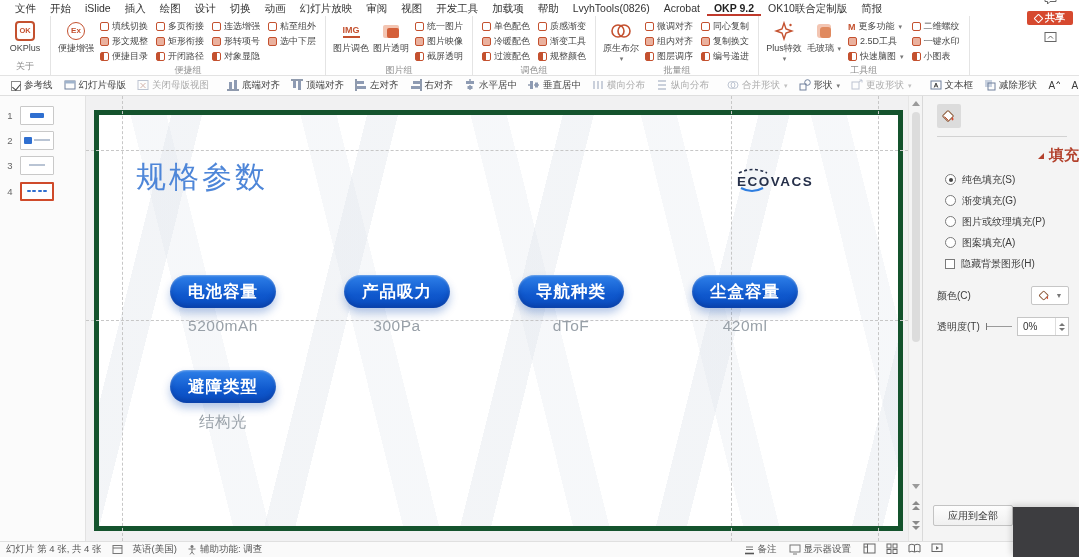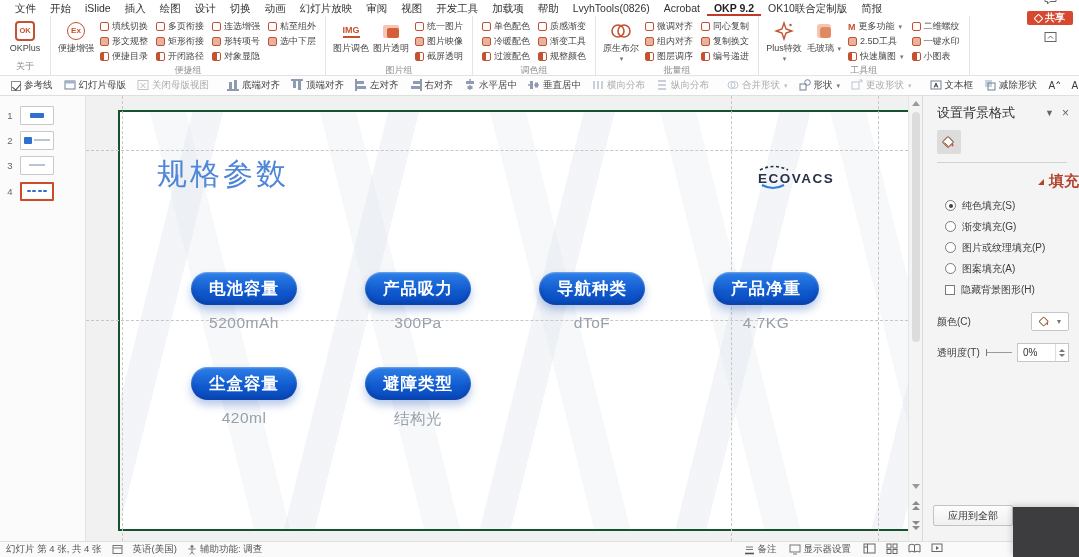--- a/index.html
+++ b/index.html
@@ -70,21 +70,21 @@
   .thumb-box { width:34px; height:19px; background:#fff; border:1px solid #c9c9c9; border-radius:1px;
                position:relative; display:flex; align-items:center; justify-content:center; gap:1.5px; }
   .thumb-box.sel { border:2px solid #cf4a2a; }
   .tdot { width:4px; height:2.5px; border-radius:1px; background:#2f6fd0; }
   .tbar { width:14px; height:5px; border-radius:1px; background:#2f6fd0; }
   .tline { width:16px; height:2px; background:#b9c4d4; }
 
   
   .workspace { position:absolute; left:86px; top:96px; width:822px; height:445px; background:#f1f1f2; }
   .page { position:absolute; left:8px; top:14px; width:809px; height:421px; background:#fff;
-          border:2px solid #14532d; overflow:hidden;margin-left:24px; }
+          border:5px solid #14532d; overflow:hidden; }
   .page-tex { position:absolute; inset:0;
       background:
         repeating-linear-gradient(104deg, rgba(0,0,0,0) 0 70px, rgba(223,228,235,.38) 70px 100px, rgba(0,0,0,0) 100px 190px),
         repeating-linear-gradient(76deg, rgba(0,0,0,0) 0 130px, rgba(226,231,238,.30) 130px 165px);
   }
   .guide { position:absolute; z-index:2; }
   .guide.h { border-top:1px dashed #c7c7c7; height:0; }
   .guide.v { border-left:1px dashed #c7c7c7; width:0; }
   .slide-title { position:absolute; left:37px; top:42px; font-size:30px; letter-spacing:3px;
                  color:#4e86d8; z-index:3; }
@@ -630,24 +630,20 @@
           </div>
           <div class="spec-cell">
             <div class="pill">产品吸力</div>
             <div class="spec-val">300Pa</div>
           </div>
           <div class="spec-cell">
             <div class="pill">导航种类</div>
             <div class="spec-val">dToF</div>
           </div>
           <div class="spec-cell">
-            <div class="pill">产品净重</div>
-            <div class="spec-val">4.7KG</div>
-          </div>
-          <div class="spec-cell">
             <div class="pill">尘盒容量</div>
             <div class="spec-val">420ml</div>
           </div>
           <div class="spec-cell">
             <div class="pill">避障类型</div>
             <div class="spec-val">结构光</div>
           </div>
         </div>
     </div>
 
@@ -666,25 +662,20 @@
         <i></i>
         <i></i>
       </div>
     <div class="vs-nav vs-next">
         <i></i>
         <i></i>
       </div>
   </div>
 
   <div class="sidepanel">
-    <div class="sp-head">
-      <span class="sp-title">设置背景格式</span>
-      <span class="sp-dd">▼</span>
-      <span class="sp-x">×</span>
-    </div>
     <div class="sp-bucketbox">
       <svg width="16" height="16" viewBox="0 0 16 16">
         <rect x="3" y="4" width="8" height="8" rx="1" transform="rotate(45 7 8)" fill="#fff" stroke="#8a5a3a" stroke-width="1"></rect>
         <path d="M11.5 9 q2 2.5 0 3.5 q-2 -1 0 -3.5" fill="#d6492f"></path>
         <path d="M3.5 8.5 l4 4" stroke="#c4512f" stroke-width="1"></path>
       </svg>
     </div>
     <div class="sp-hr"></div>
     <div class="sp-fill">
       <span class="tri-exp"></span>

